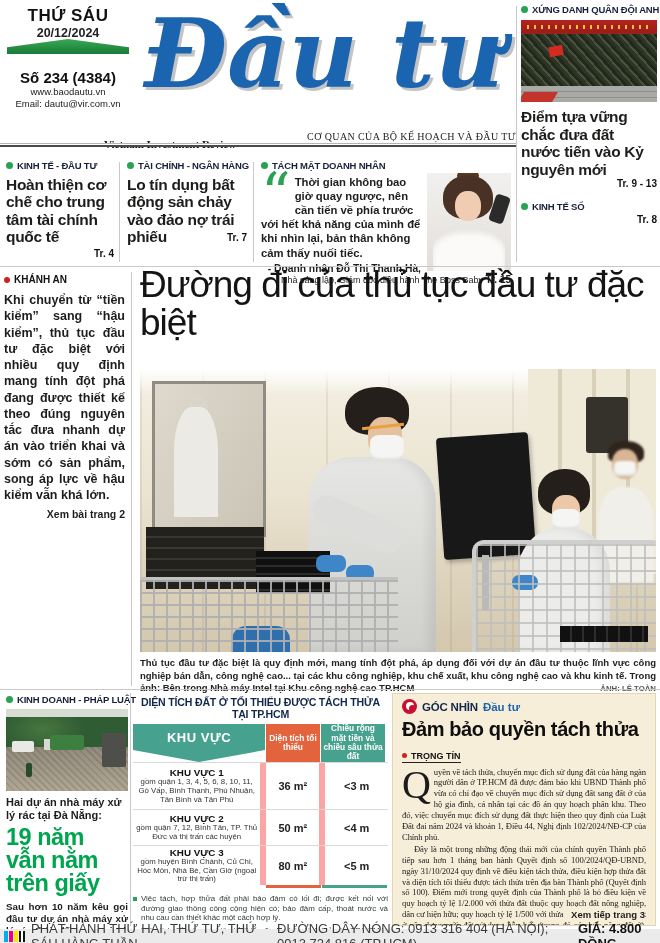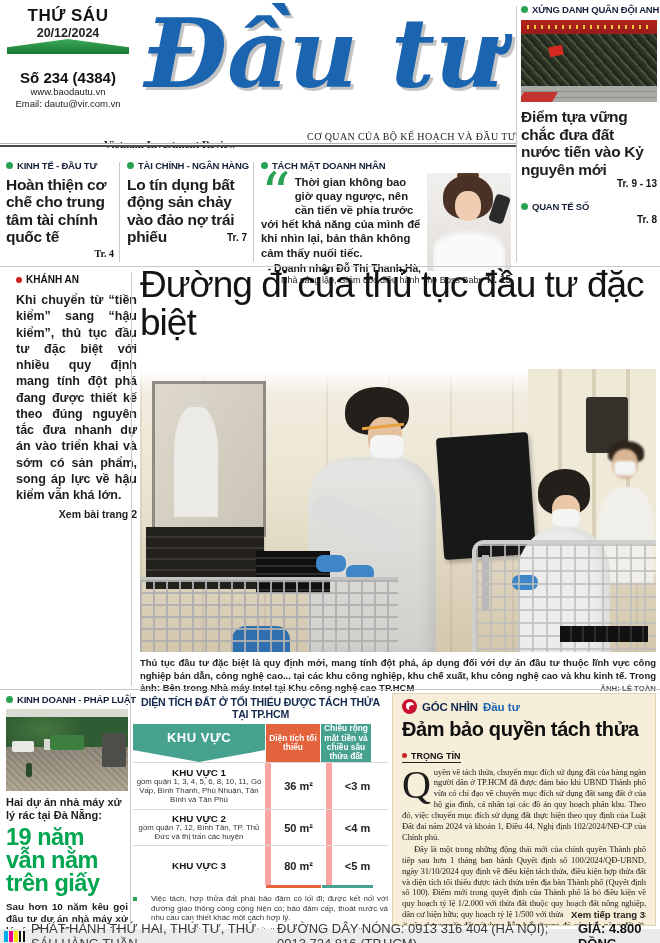--- a/index.html
+++ b/index.html
@@ -62,21 +62,21 @@
   .p-face{position:absolute;left:28px;top:18px;width:26px;height:30px;background:#f0cdb2;border-radius:46%;}
   .p-body{position:absolute;left:6px;bottom:-4px;width:72px;height:46px;background:#fbfaf8;
           border-radius:42% 42% 0 0;box-shadow:inset 0 4px 5px rgba(0,0,0,.08);}
   .p-obj{position:absolute;right:4px;top:22px;width:15px;height:28px;background:#2b2b2b;
          border-radius:4px;transform:rotate(18deg);}
   .quote-txt{font-size:11.3px;font-weight:bold;line-height:1.25;color:#1d1d1b;margin-top:4px;}
   .attr1{clear:left;text-align:right;font-size:10.3px;font-weight:bold;margin-top:3px;}
   .attr2{text-align:right;font-size:9px;color:#222;}
   .attr2 b{font-size:10px;}
   
-  #lead-rail{left:16px;top:274px;width:121px;}
+  #lead-rail{left:4px;top:274px;width:121px;}
   .author{display:flex;align-items:center;gap:4px;font-size:10px;font-weight:bold;color:#111;}
   #lead-summary{font-size:12.5px;font-weight:bold;line-height:1.3;text-align:justify;margin-top:7px;}
   #lead-more{text-align:right;font-size:10.5px;font-weight:bold;margin-top:5px;}
   #v-main{left:131px;top:272px;height:414px;}
   #lead-headline{left:140px;top:266px;width:516px;font-size:37px;font-weight:normal;
                  line-height:1.03;letter-spacing:-1px;color:#141414;}
   
   #lead-photo{left:140px;top:369px;width:516px;height:283px;overflow:hidden;
     background:
       linear-gradient(#ffffff,rgba(255,255,255,0)) 0 0/100% 26px no-repeat,
@@ -159,41 +159,41 @@
   #bl-headline{font-size:23.5px;font-weight:bold;line-height:0.99;color:#00a54f;
                letter-spacing:-0.5px;margin-top:4px;}
   #bl-summary{font-size:9.8px;font-weight:bold;line-height:1.24;text-align:justify;margin-top:5px;}
   
   #infographic{left:133px;top:696px;width:255px;}
   #ig-title{font-size:10.6px;font-weight:bold;color:#12284b;text-align:center;letter-spacing:-0.2px;}
   .ig-table{margin-top:4px;font-size:10px;}
   .ig-row{display:flex;}
   .ig-c1{width:132px;}
   .ig-c2{width:55px;border-left:1px solid #fff;}
-  .ig-c3{width:51px;border-left:1px solid #fff;}
+  .ig-c3{width:65px;border-left:1px solid #fff;}
   .ig-head .ig-c2,.ig-head .ig-c3{background:#47a18f;color:#fff;font-weight:bold;font-size:8.3px;
      line-height:1.12;display:flex;align-items:center;justify-content:center;text-align:center;
      height:38px;padding:0 2px;box-sizing:border-box;}
   .ig-head .ig-c2{background:#e2633c;}
   .ig-c1bar{height:26px;background:#47a18f;color:#fff;font-weight:bold;font-size:13px;
             display:flex;align-items:center;justify-content:center;letter-spacing:.5px;}
   .ig-arrow{height:12px;background:#47a18f;clip-path:polygon(0 0,100% 0,50% 100%);}
   .ig-body .ig-c1{display:flex;flex-direction:column;justify-content:center;text-align:center;
      padding:2px 2px;box-sizing:border-box;}
   .ig-body .ig-c2,.ig-body .ig-c3{display:flex;align-items:center;justify-content:center;
      font-weight:bold;font-size:11px;color:#222;border-left:6px solid #fca5a5;}
   .ig-body{border-top:1px solid #d9d9d9;}
   .ig-zone{font-weight:bold;font-size:9.8px;color:#111;}
   .ig-detail{font-size:7.8px;line-height:1.15;color:#333;}
   .r1{height:46px;}.r2{height:35px;}.r3{height:39px;}
   .strip{height:3px;}
   .strip .ig-c2{background:#e2633c;}
   .strip .ig-c3{background:#47a18f;}
   .ig-notes{margin-top:6px;}
-  .ig-note{display:flex;gap:14px;font-size:7.9px;line-height:1.22;color:#2f3b33;
+  .ig-note{display:flex;gap:4px;font-size:7.9px;line-height:1.22;color:#2f3b33;
            text-align:justify;margin-bottom:3px;}
   .sq{flex:0 0 auto;width:4px;height:4px;background:#27a353;margin-top:3px;}
   
   #opinion{left:392px;top:693px;width:264px;height:233px;background:#f7eed9;
            border:1px solid #e3d5ae;box-sizing:border-box;padding:5px 9px;overflow:hidden;}
   .op-head{display:flex;align-items:center;gap:5px;}
   .vir-logo{width:15px;height:15px;border-radius:50%;background:#c8102e;position:relative;overflow:hidden;}
   .vir-logo:before{content:"";position:absolute;left:4px;top:3px;width:8px;height:8px;
                    border-radius:50%;background:#fff;}
   .vir-logo:after{content:"";position:absolute;left:7px;top:6px;width:7px;height:7px;
@@ -245,32 +245,32 @@
       <span>XỨNG DANH QUÂN ĐỘI ANH HÙNG</span>
     </div>
     <div class="mil-photo">
       <div class="mil-flag"></div>
       <div class="mil-stripe"></div>
     </div>
     <div id="tr-headline">Điểm tựa vững chắc đưa đất nước tiến vào Kỷ nguyên mới</div>
     <div class="pageref">Tr. 9 - 13</div>
     <div class="kicker" style="margin-top:12px;">
       <span class="dot"></span>
-      <span>QUAN TẾ SỐ</span>
+      <span>KINH TẾ SỐ</span>
     </div>
     <div class="pageref" style="margin-top:2px;">Tr. 8</div>
   </div>
 
   <div class="abs" id="teaser1">
     <div class="kicker">
       <span class="dot"></span>
       <span>KINH TẾ - ĐẦU TƯ</span>
     </div>
     <div class="tease-h">Hoàn thiện cơ chế cho trung tâm tài chính quốc tế</div>
-    <div class="pageref" style="margin-top:3px;font-family:Liberation Serif, serif;">Tr. 4</div>
+    <div class="pageref" style="margin-top:3px;">Tr. 4</div>
   </div>
 
   <div class="abs" id="teaser2">
     <div class="kicker">
       <span class="dot"></span>
       <span>TÀI CHÍNH - NGÂN HÀNG</span>
     </div>
     <div class="tease-h">Lo tín dụng bất động sản chảy vào đảo nợ trái phiếu</div>
     <div class="pageref" style="margin-top:-13px;">Tr. 7</div>
   </div>
@@ -397,20 +397,21 @@
         <div class="ig-c1">
           <div class="ig-zone">KHU VỰC 2</div>
           <div class="ig-detail">gồm quận 7, 12, Bình Tân, TP. Thủ Đức và thị trấn các huyện</div>
         </div>
         <div class="ig-c2">50 m²</div>
         <div class="ig-c3">&lt;4 m</div>
       </div>
       <div class="ig-row ig-body r3">
         <div class="ig-c1">
           <div class="ig-zone">KHU VỰC 3</div>
+          <div class="ig-detail">gồm huyện Bình Chánh, Củ Chi, Hóc Môn, Nhà Bè, Cần Giờ (ngoại trừ thị trấn)</div>
         </div>
         <div class="ig-c2">80 m²</div>
         <div class="ig-c3">&lt;5 m</div>
       </div>
       <div class="ig-row strip">
         <div class="ig-c1"></div>
         <div class="ig-c2"></div>
         <div class="ig-c3"></div>
       </div>
     </div>

